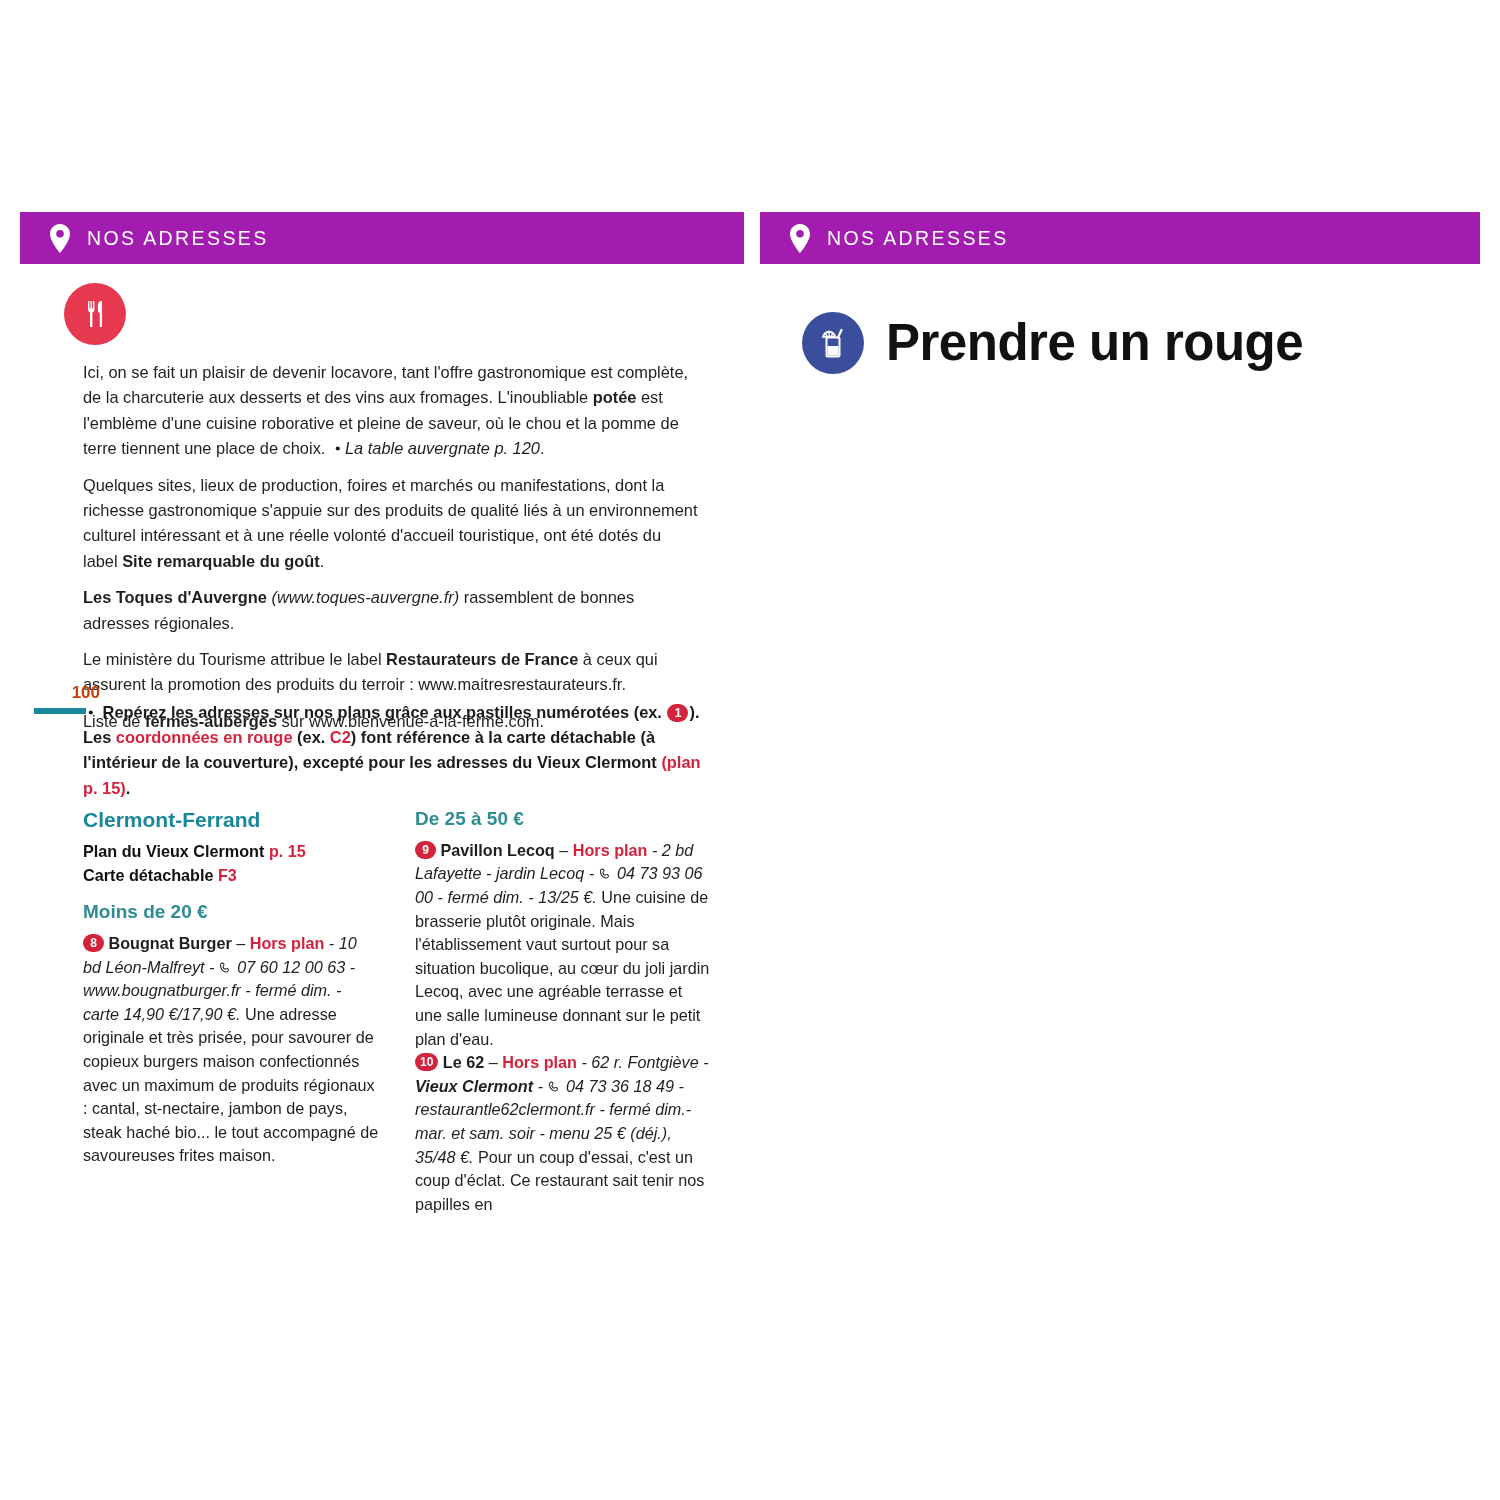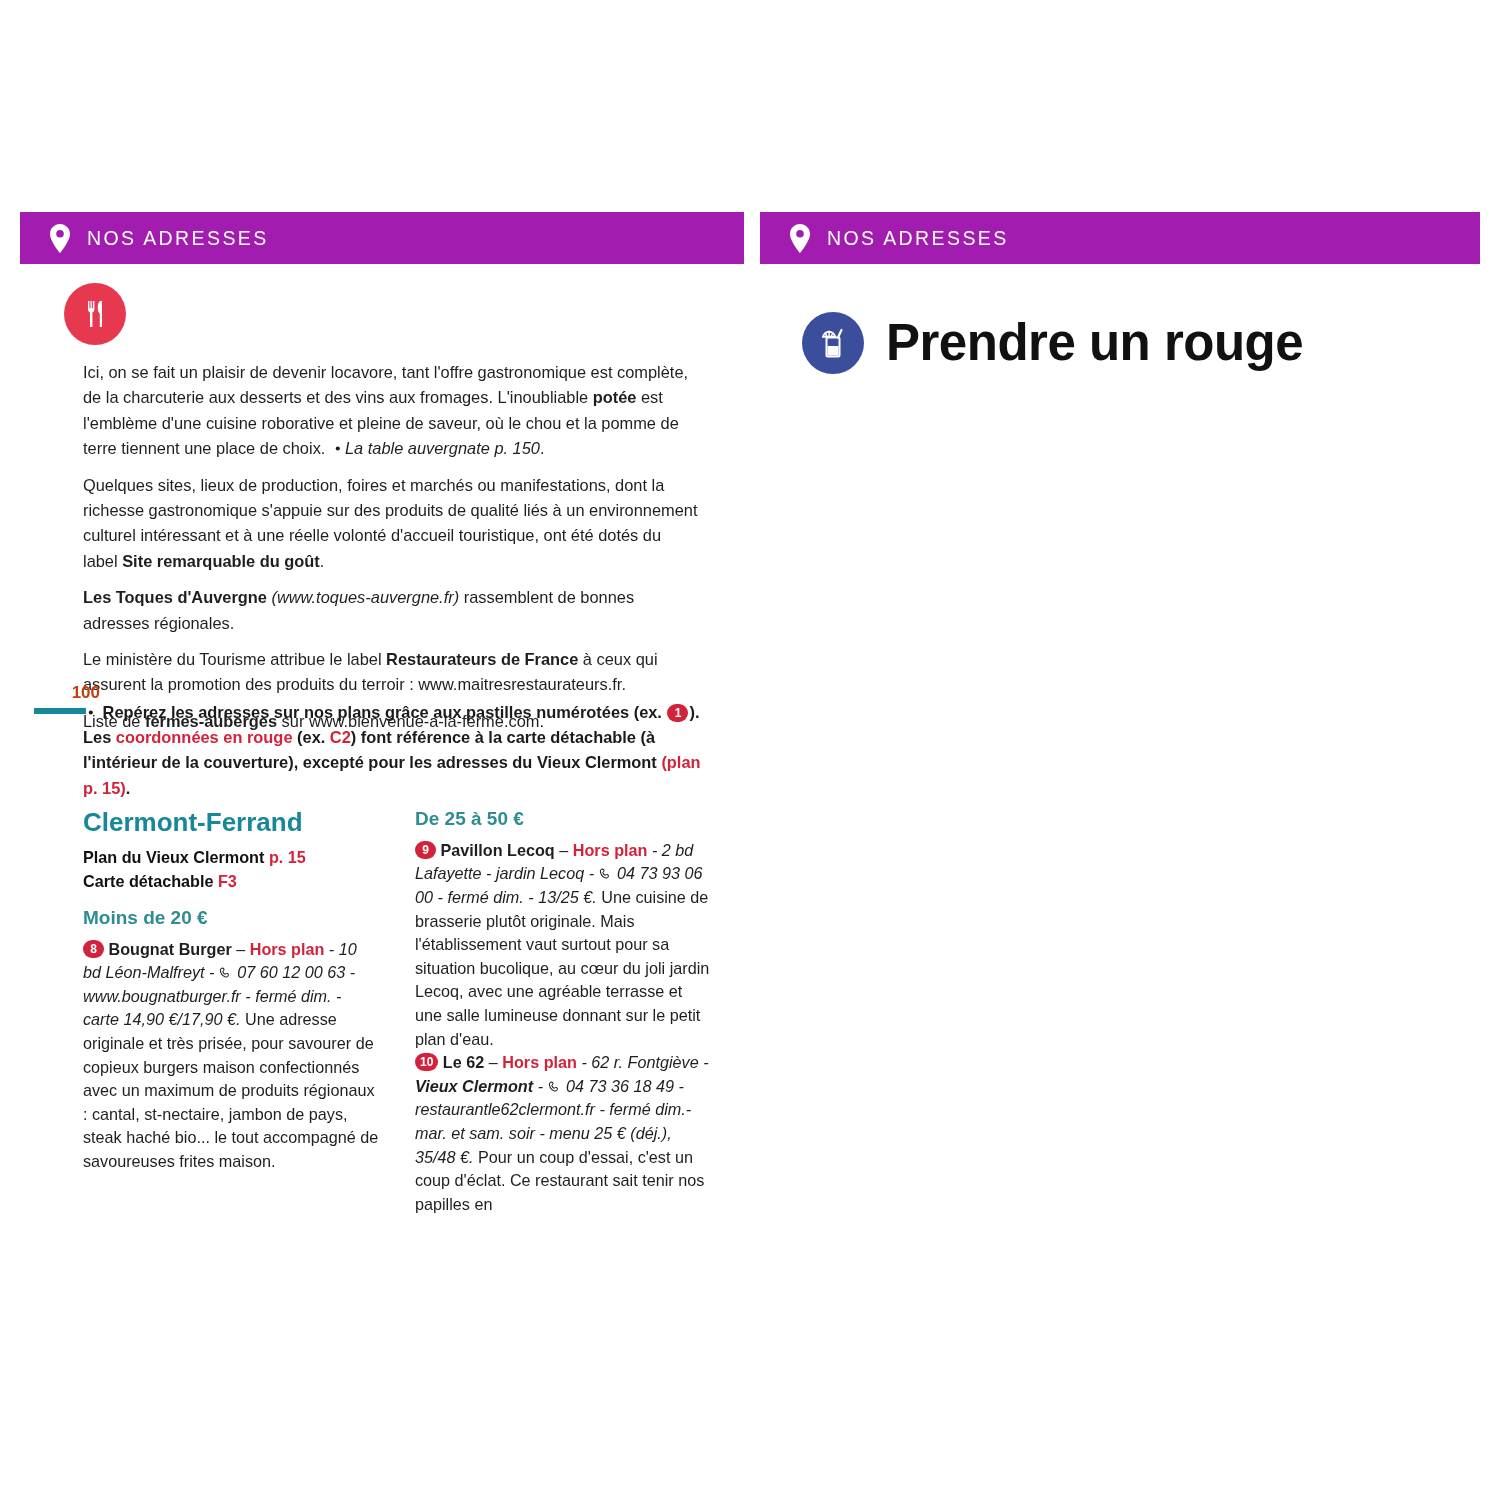--- a/index.html
+++ b/index.html
@@ -138,21 +138,21 @@
   
   .cols {
     position: absolute;
     display: flex;
     gap: 36px;
   }
   .cols.left  { left: 63px;  top: 808px; width: 628px; }
   .col { width: 296px; }
 
   .city-head {
-    font-size: 26px;
+    font-size: 21px;
     font-weight: 700;
     color: #18879a;
     margin: 0 0 7px 0;
     line-height: 1.15;
   }
   .plan-line {
     font-size: 16.2px;
     font-weight: 700;
     line-height: 24px;
     margin: 0;
@@ -216,21 +216,21 @@
           <path d="M11 5v8.5c0 1.6 1 2.6 2 2.9V31h2.4V16.4c1-.3 2-1.3 2-2.9V5h-1.5v7.2h-1.1V5h-1.3v7.2h-1.1V5H11z" fill="#ffffff"></path>
           <path d="M23.5 5c-1.7 0-2.7 3-2.7 7.3 0 3 .8 4.6 2 5.1V31H25V5h-1.5z" fill="#ffffff"></path>
         </svg>
       </div>
     </div>
 
     <div class="intro left" id="intro-left">
         <p>Ici, on se fait un plaisir de devenir locavore, tant l'offre gastronomique est complète, de la charcuterie aux desserts et des vins aux fromages. L'inoubliable <b>potée</b> est l'emblème d'une cuisine roborative et pleine de saveur, où le chou et la pomme de terre tiennent une place de choix. <span class="seealso"><svg viewBox="0 0 14 14" width="13" height="13">
               <path d="M7 0a7 7 0 100 14A5.2 5.2 0 017 0z" fill="#1a1a1a"></path>
               <circle cx="8.4" cy="7" r="2.2" fill="#1a1a1a"></circle>
-            </svg></span><i>La table auvergnate p. 150</i>.</p>
+            </svg></span><i>La table auvergnate p. 120</i>.</p>
         <p>Quelques sites, lieux de production, foires et marchés ou manifestations, dont la richesse gastronomique s'appuie sur des produits de qualité liés à un environnement culturel intéressant et à une réelle volonté d'accueil touristique, ont été dotés du label <b>Site remarquable du goût</b>.</p>
         <p><b>Les Toques d'Auvergne</b> <i>(www.toques-auvergne.fr)</i> rassemblent de bonnes adresses régionales.</p>
         <p>Le ministère du Tourisme attribue le label <b>Restaurateurs de France</b> à ceux qui assurent la promotion des produits du terroir : www.maitresrestaurateurs.fr.</p>
         <p>Liste de <b>fermes-auberges</b> sur www.bienvenue-a-la-ferme.com.</p>
       </div>
 
     <div class="folio left">100</div>
     <div class="folio-rule left"></div>
 
     <div class="callout" id="callout-left"><span class="seealso"><svg viewBox="0 0 14 14" width="13" height="13">

